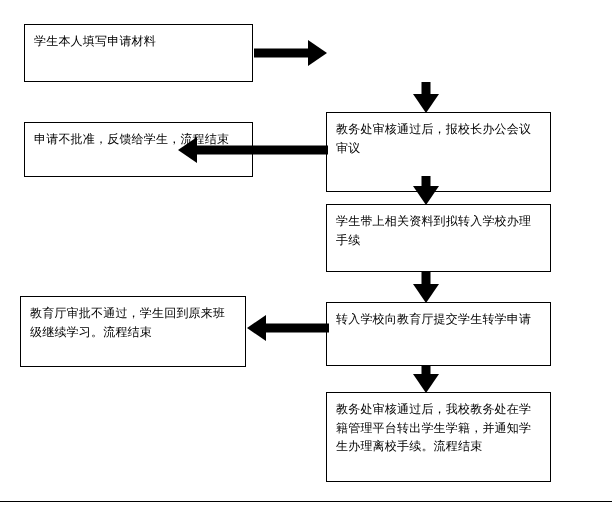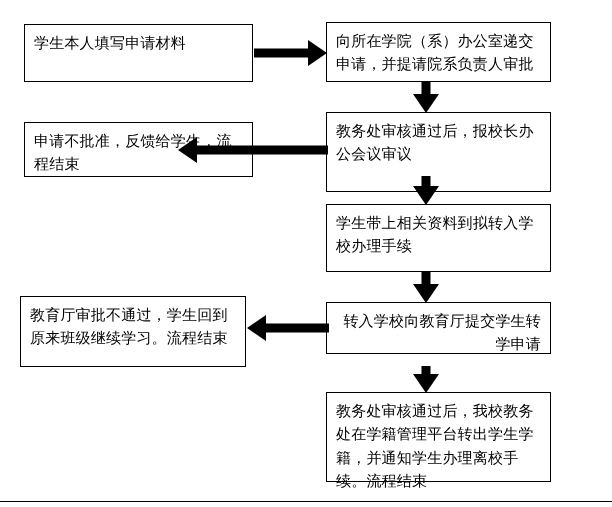--- a/index.html
+++ b/index.html
@@ -20,37 +20,37 @@
     left: 0; top: 0;
     width: 612px;
     height: 507px;
   }
   .node {
     position: absolute;
     box-sizing: border-box;
     border: 1.6px solid #000000;
     background: #ffffff;
     padding: 7px 9px 0 9px;
-    font-size: 15px;
+    font-size: 12px;
     line-height: 1.55;
     letter-spacing: 0.2px;
     white-space: pre-wrap;
     word-break: break-all;
     text-align: left;
     color: #000;
   }
   
   #node-apply-form      { left: 24px;  top: 24px;  width: 229px; height: 58px; }
   #node-rejected-school { left: 24px;  top: 122px; width: 229px; height: 55px; }
   #node-rejected-dept   { left: 20px;  top: 296px; width: 226px; height: 71px; }
   
   #node-submit-college  { left: 326px; top: 22px;  width: 225px; height: 60px; }
   #node-academic-office { left: 326px; top: 112px; width: 225px; height: 80px; }
   #node-visit-school    { left: 326px; top: 204px; width: 225px; height: 68px; }
-  #node-apply-dept      { left: 326px; top: 302px; width: 225px; height: 52px; text-align: right; }
+  #node-apply-dept      { left: 326px; top: 302px; width: 225px; height: 64px; }
   #node-approved        { left: 326px; top: 392px; width: 225px; height: 90px; }
 
   
   .arrow { position: absolute; }
 
   
   .arrow .shaft-h {
     position: absolute;
     height: 9px;
     background: #000;
@@ -125,21 +125,20 @@
 <body>
 
 <div id="flowchart">
 
   <div class="node" id="node-apply-form">学生本人填写申请材料</div>
 
   <div class="node" id="node-rejected-school">申请不批准，反馈给学生，流程结束</div>
 
   <div class="node" id="node-rejected-dept">教育厅审批不通过，学生回到原来班级继续学习。流程结束</div>
 
-  <div class="node" id="node-submit-college">向所在学院（系）办公室递交申请，并提请院系负责人审批</div>
 
   <div class="node" id="node-academic-office">教务处审核通过后，报校长办公会议审议</div>
 
   <div class="node" id="node-visit-school">学生带上相关资料到拟转入学校办理手续</div>
 
   <div class="node" id="node-apply-dept">转入学校向教育厅提交学生转学申请</div>
 
   <div class="node" id="node-approved">教务处审核通过后，我校教务处在学籍管理平台转出学生学籍，并通知学生办理离校手续。流程结束</div>
 
   <div class="arrow" id="arrow-apply-to-college">

